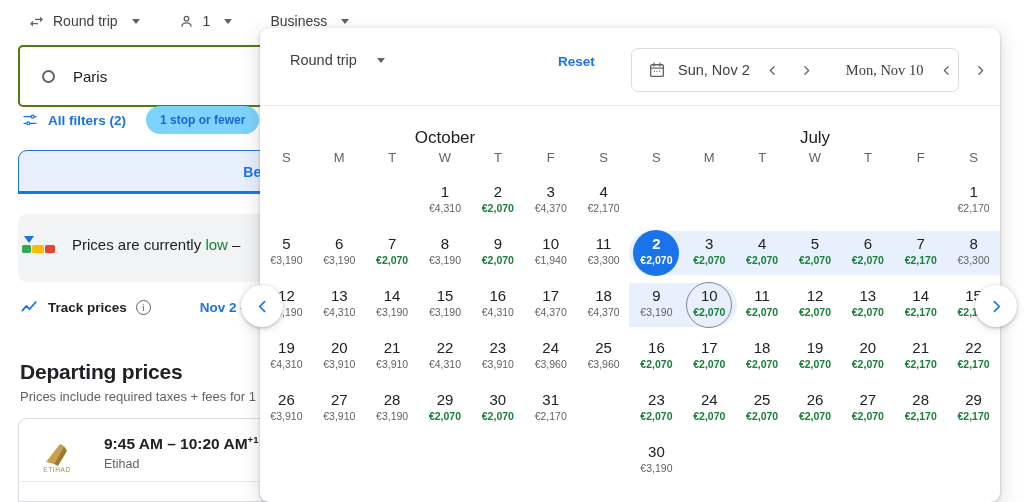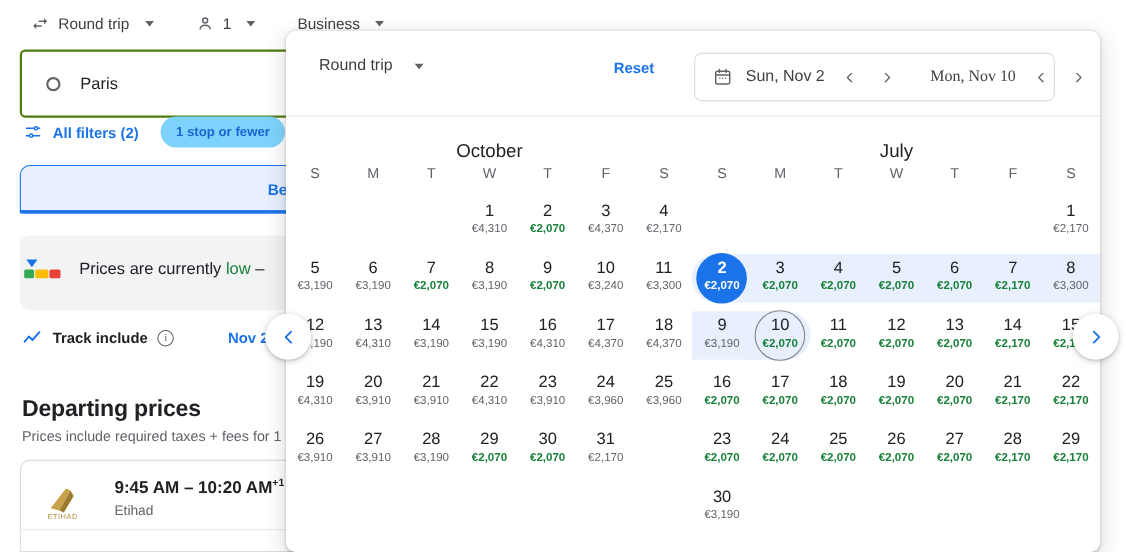--- a/index.html
+++ b/index.html
@@ -173,21 +173,21 @@
       </span>
       <span class="price-text"><span>Prices are currently </span><span class="low">low</span><span> –</span></span>
     </div>
 
     <div class="track-row">
       <span class="ic">
         <svg width="19" height="19" viewBox="0 0 24 24" fill="none" stroke="#1a73e8" stroke-width="2.2" stroke-linecap="round" stroke-linejoin="round">
             <path d="M3 16l5-6 4 4 8-9"></path>
           </svg>
       </span>
-      <span class="track-lbl">Track include</span>
+      <span class="track-lbl">Track prices</span>
       <span class="info-circle">i</span>
       <span class="track-dates">Nov 2 – 10</span>
       <span class="toggle-pill"></span>
     </div>
 
     <div class="dep-title">Departing prices</div>
     <div class="dep-sub">Prices include required taxes + fees for 1 adu</div>
 
     <div class="flight-card"></div>
     <span class="flight-logo">
@@ -301,21 +301,21 @@
             <div class="cell">
               <span class="dnum">8</span>
               <span class="dprice">€3,190</span>
             </div>
             <div class="cell">
               <span class="dnum">9</span>
               <span class="dprice cheap">€2,070</span>
             </div>
             <div class="cell">
               <span class="dnum">10</span>
-              <span class="dprice">€3,240</span>
+              <span class="dprice">€1,940</span>
             </div>
             <div class="cell">
               <span class="dnum">11</span>
               <span class="dprice">€3,300</span>
             </div>
           </div>
           <div class="wk-row">
             <div class="cell">
               <span class="dnum">12</span>
               <span class="dprice">€3,190</span>

